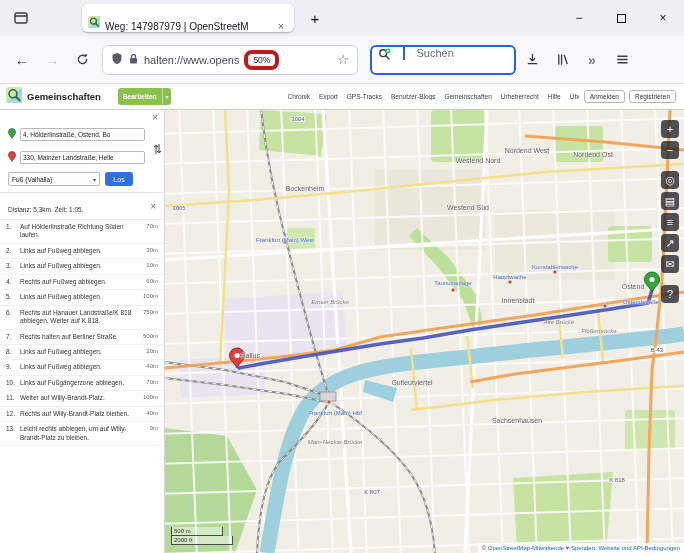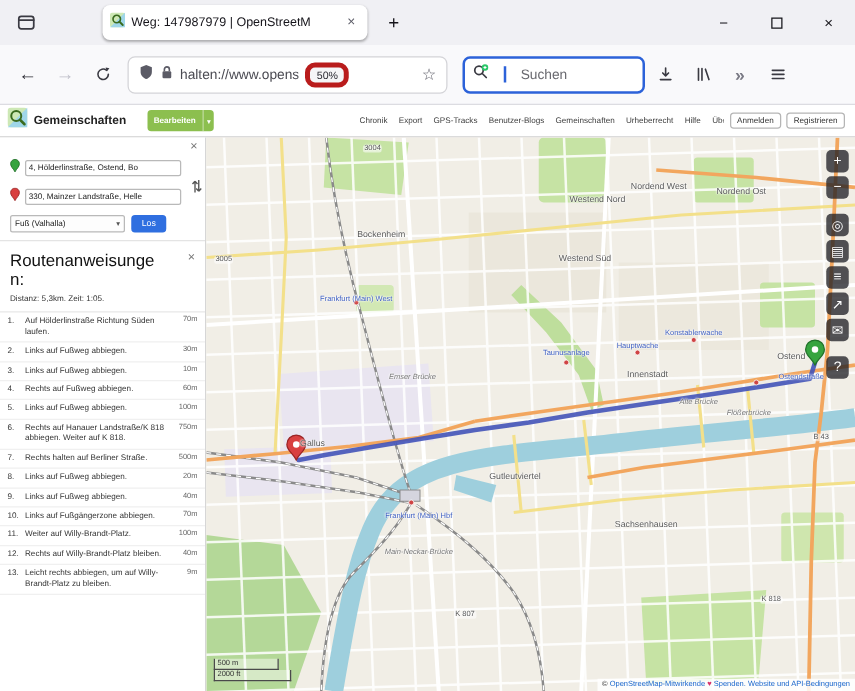--- a/index.html
+++ b/index.html
@@ -2,37 +2,37 @@
 <html><head>
 <meta charset="utf-8">
 <style>
 *{margin:0;padding:0;box-sizing:border-box}
 html,body{width:684px;height:553px;overflow:hidden;font-family:"Liberation Sans",sans-serif;background:#fff}
 .window{width:684px;height:553px;display:flex;flex-direction:column;background:#f0f0f4}
 
 
 .tabbar{height:36px;display:flex;align-items:center;padding-left:8px;background:#f0f0f4;flex-shrink:0}
 .ffview{width:26px;height:26px;border-radius:4px;display:flex;align-items:center;justify-content:center}
-.tab{display:flex;align-items:center;gap:5px;width:212px;height:28px;background:#fff;border-radius:6px;box-shadow:0 1px 2px rgba(0,0,0,.28);padding:0 6px;margin-left:48px}
+.tab{display:flex;align-items:flex-end;gap:5px;width:212px;height:28px;background:#fff;border-radius:6px;box-shadow:0 1px 2px rgba(0,0,0,.28);padding:0 6px;margin-left:48px}
 .tab-title{flex:1;font-size:10px;color:#15141a;white-space:nowrap;overflow:hidden;text-overflow:ellipsis}
 .tab-close{font-size:11px;color:#5b5b66;width:14px;text-align:center;cursor:default}
 .newtab{width:26px;height:26px;margin-left:8px;font-size:15px;color:#15141a;display:flex;align-items:center;justify-content:center}
 .win-controls{margin-left:auto;display:flex;height:36px}
 .win-btn{width:42px;display:flex;align-items:center;justify-content:center;font-size:12px;color:#15141a}
 .win-max-box{width:9px;height:9px;border:1.2px solid #15141a;display:inline-block}
 
 
 .navbar{height:48px;background:#f9f9fb;border-bottom:1px solid #dcdce1;display:flex;align-items:center;padding:0 8px;gap:2px;flex-shrink:0}
 .nav-icon{width:28px;height:28px;display:flex;align-items:center;justify-content:center;font-size:15px;color:#2b2b33;border-radius:4px}
 .nav-icon.disabled{color:#bfbfc9}
 .urlbar{width:256px;height:30px;background:#fff;border:1px solid #d4d4d8;border-radius:6px;display:flex;align-items:center;padding:0 8px;gap:5px;margin-left:4px}
 .url-text{font-size:11px;color:#4a4a52;white-space:nowrap;overflow:hidden}
 .zoom-pill{font-size:8.5px;color:#2b2b33;border:4px solid #b91c1c;border-radius:8px;padding:1px 5px;background:#f5f5f7;white-space:nowrap}
 .star{margin-left:auto;font-size:13px;color:#5b5b66}
-.searchbar{width:146px;height:30px;background:#fff;border:2px solid #2c62d9;border-radius:6px;display:flex;align-items:center;padding:0 6px;gap:12px;margin-left:10px}
+.searchbar{width:146px;height:30px;background:#fff;border:2px solid #2c62d9;border-radius:6px;display:flex;align-items:flex-start;padding:0 6px;gap:12px;margin-left:10px}
 .caret{width:1.5px;height:13px;background:#2c62d9}
 .search-ph{font-size:11px;color:#69696f}
 .chevrons{font-size:14px;color:#7a7a85;font-weight:bold}
 
 
 .page{flex:1;display:flex;flex-direction:column;background:#fff;min-height:0}
 .osm-header{height:26px;background:#fff;border-bottom:1px solid #d0d0d0;display:flex;align-items:center;padding:0 6px;gap:5px;flex-shrink:0}
 .brand{font-size:9.5px;font-weight:bold;color:#222;white-space:nowrap}
 .edit-btn{display:flex;align-items:center;height:17px;background:#8cbf4f;border-radius:3px;margin-left:12px;overflow:hidden}
 .edit-label{font-size:6.5px;color:#fff;font-weight:bold;padding:0 5px}
@@ -240,21 +240,20 @@
           <div class="mode-row">
             <div class="mode-select">
               <span>Fuß (Valhalla)</span>
               <span class="mode-caret">▾</span>
             </div>
             <div class="go-btn">Los</div>
           </div>
         </div>
 
         <div class="dir-head">
-          <div class="dir-title">Routenanweisungen:</div>
           <span class="dir-close">×</span>
         </div>
         <div class="dir-summary">Distanz: 5,3km. Zeit: 1:05.</div>
         <div class="steps">
             <div class="step">
               <span class="step-n">1.</span>
               <span class="step-t">Auf Hölderlinstraße Richtung Süden laufen.</span>
               <span class="step-d">70m</span>
             </div>
             <div class="step">

